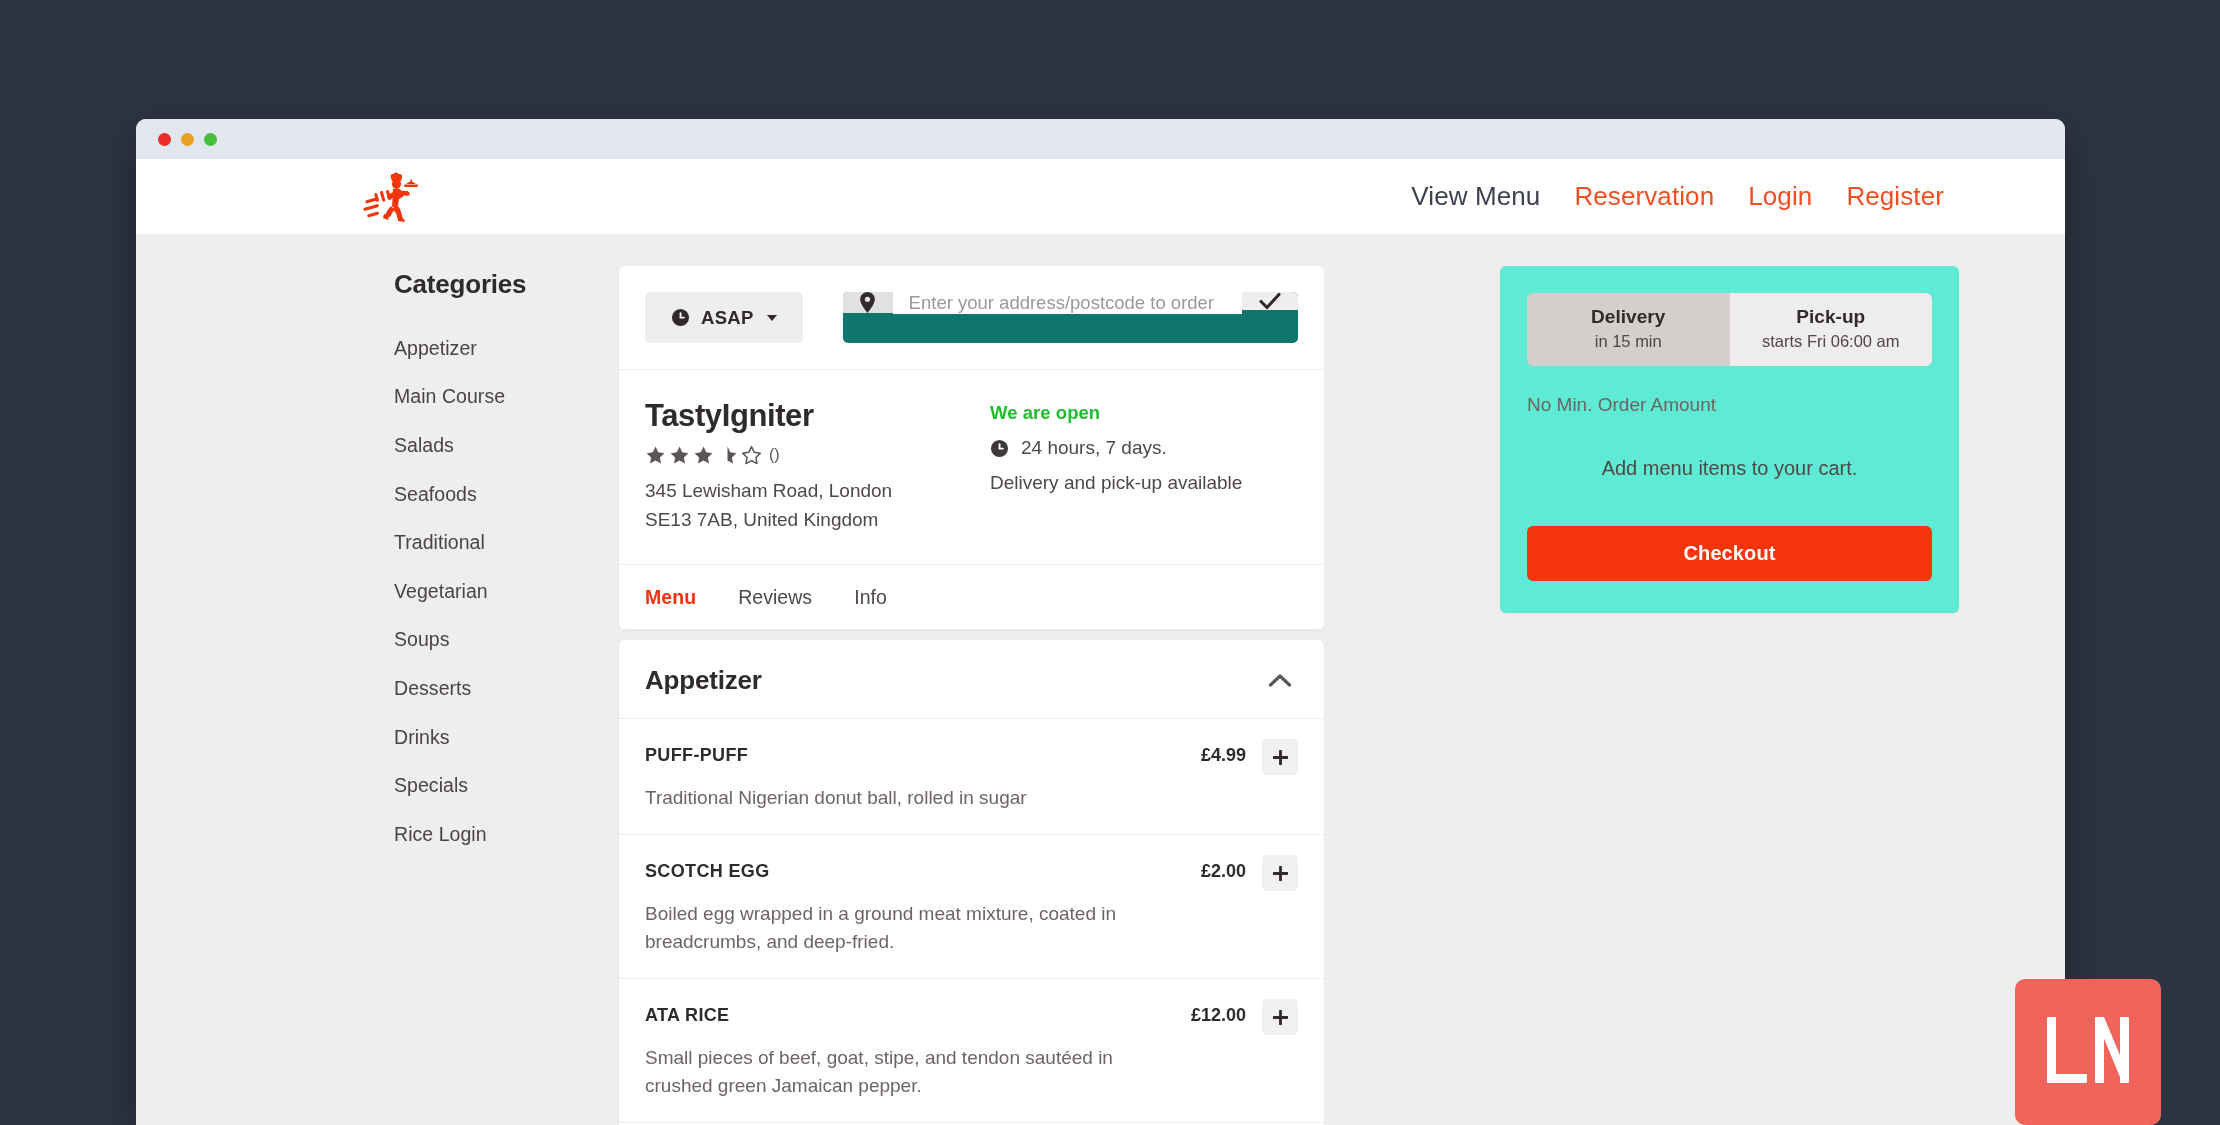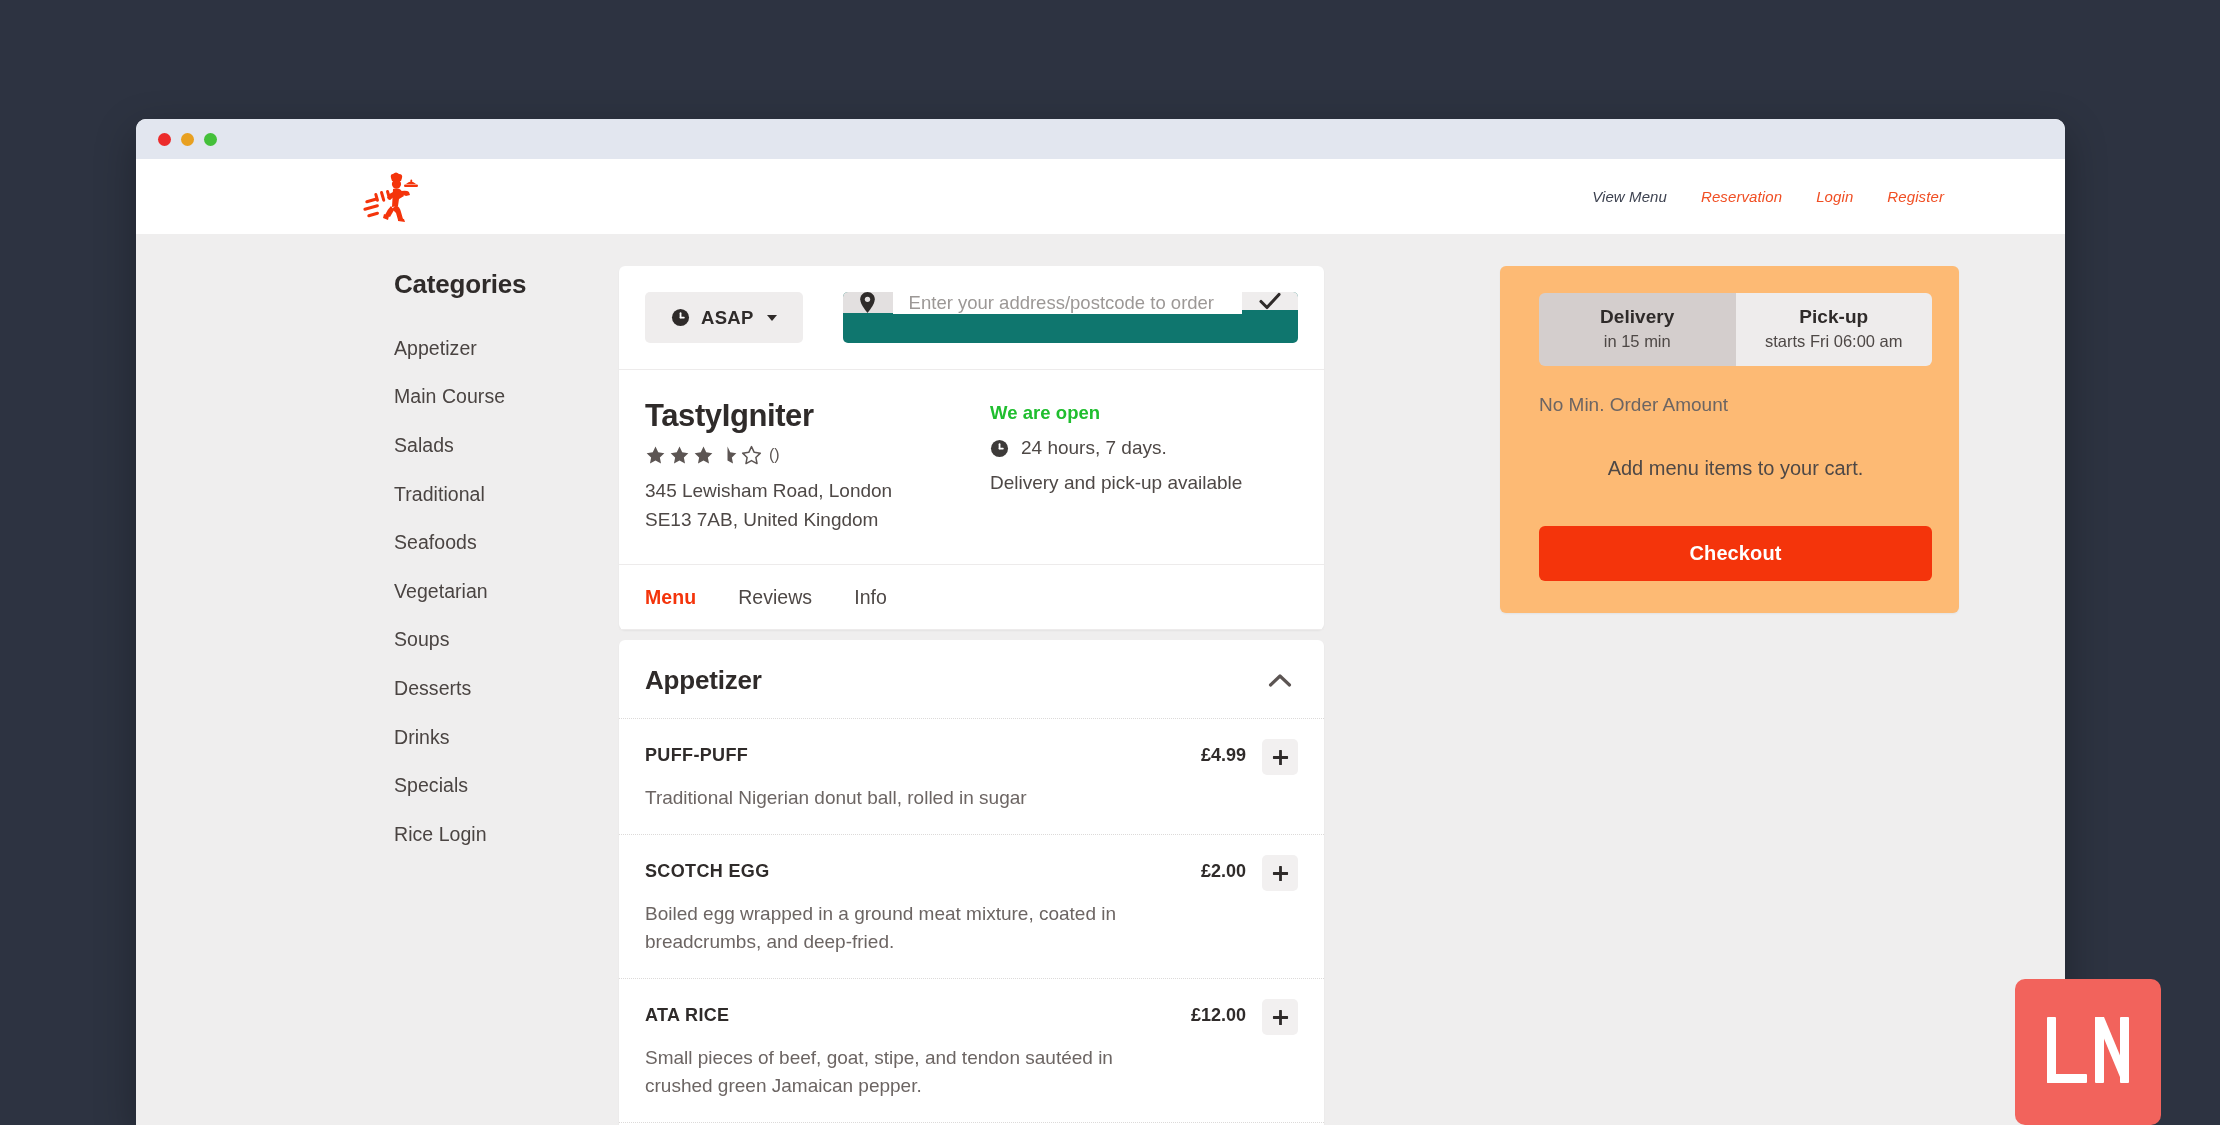--- a/index.html
+++ b/index.html
@@ -64,26 +64,25 @@
     justify-content: center;
   }
   .nav {
     margin-left: auto;
     display: flex;
     align-items: center;
     gap: 34px;
     padding-right: 85px;
   }
   .nav a {
-    font-size: 15px;
+    font-size: 26px;
     text-decoration: none;
     color: #F04E23;
     white-space: nowrap;
     letter-spacing: 0.1px;
-    font-style: italic;
   }
   .nav a.muted { color: #3D4250; }
 
   
   .page-body {
     background: #EFEEEE;
     height: 891px;
     position: relative;
     overflow: hidden;
   }
@@ -330,23 +329,23 @@
   }
 
   
   .cart-col {
     position: absolute;
     left: 1364px;
     top: 32px;
     width: 459px;
   }
   .cart-card {
-    background: #fdba74;
+    background: #5eead4;
     border-radius: 6px;
-    padding: 27px 27px 32px 39px;
+    padding: 27px 27px 32px 27px;
     box-shadow: 0 1px 2px rgba(0,0,0,0.05);
   }
   .mode-toggle {
     display: flex;
     border-radius: 6px;
     overflow: hidden;
     margin-bottom: 28px;
   }
   .mode-btn {
     flex: 1;
@@ -468,22 +467,22 @@
   </header>
 
   <div class="page-body">
 
     <aside class="categories">
       <h2>Categories</h2>
       <ul class="cat-list">
         <li>Appetizer</li>
         <li>Main Course</li>
         <li>Salads</li>
+        <li>Seafoods</li>
         <li>Traditional</li>
-        <li>Seafoods</li>
         <li>Vegetarian</li>
         <li>Soups</li>
         <li>Desserts</li>
         <li>Drinks</li>
         <li>Specials</li>
         <li>Rice Login</li>
       </ul>
     </aside>
 
     <div class="center-col">

